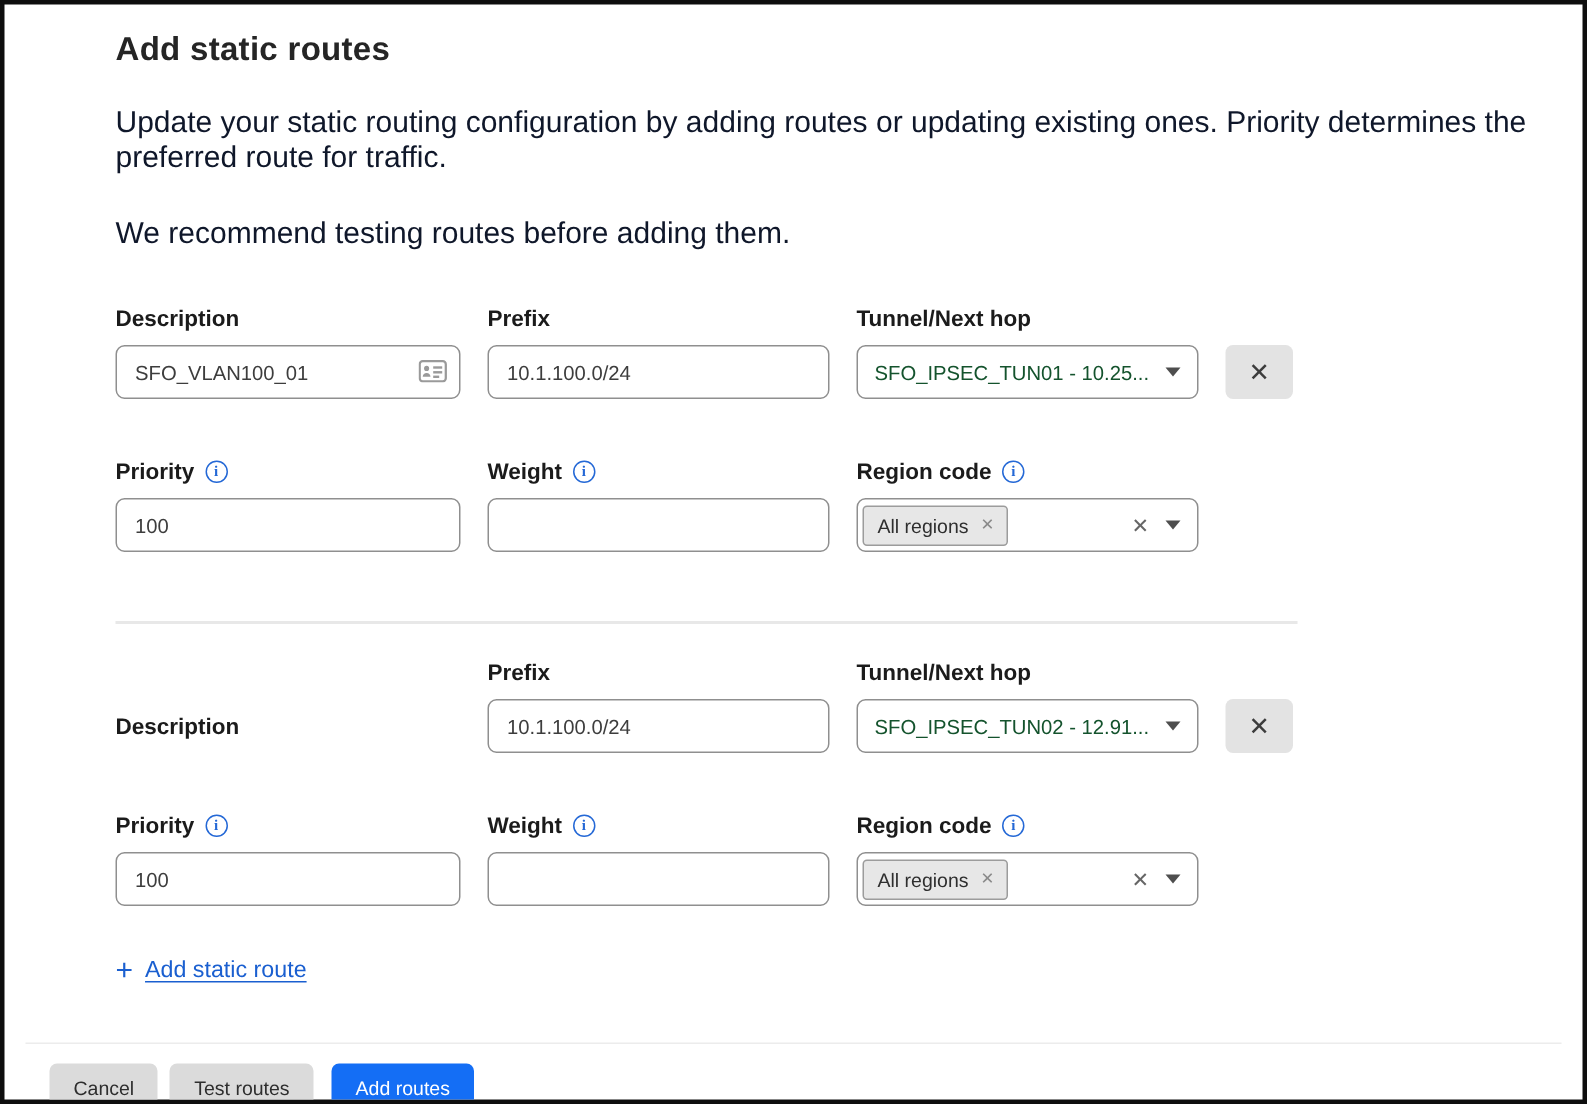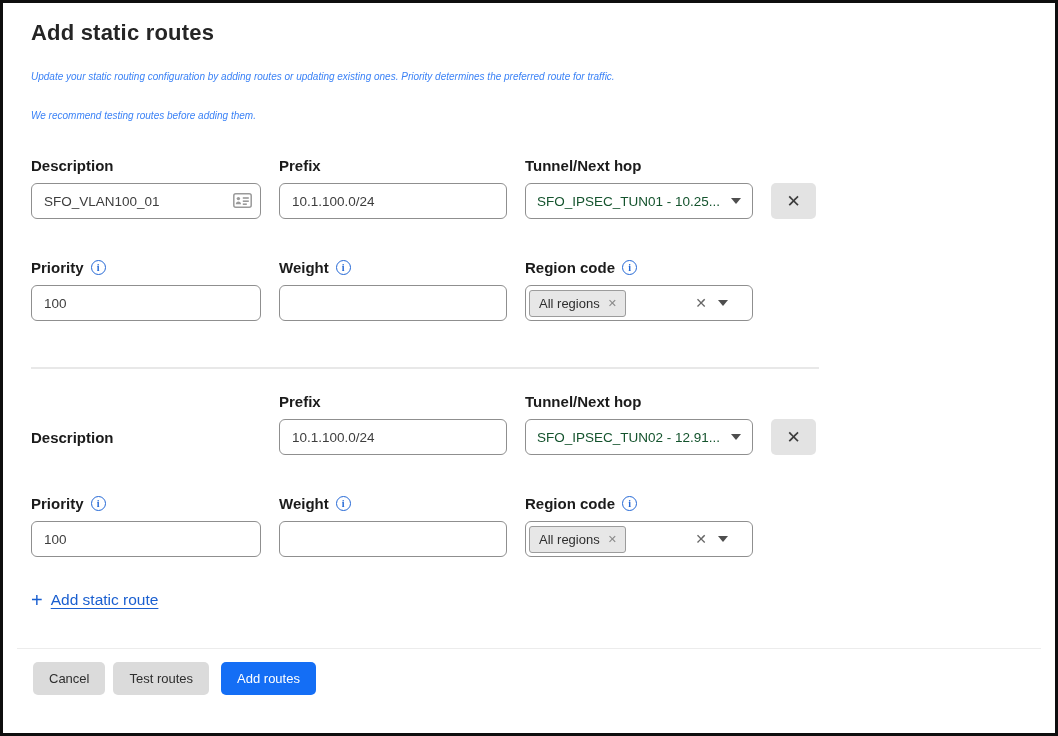--- a/index.html
+++ b/index.html
@@ -1,21 +1,21 @@
 <!DOCTYPE html>
 <html><head>
 <meta charset="utf-8">
 <style>
   * { margin:0; padding:0; box-sizing:border-box; }
   html,body { width:1058px; height:736px; background:#fff; font-family:"Liberation Sans", sans-serif; }
   .frame { position:relative; width:1058px; height:736px; border:3px solid #0e0e0e; background:#fff; overflow:hidden; }
-  .content { padding:17px 28px 0 28px; }
+  .content { padding:17px 28px 0 28px;margin-left:46px; }
 
   .page-title { font-size:22px; font-weight:700; color:#252525; letter-spacing:.2px; }
-  .intro { margin-top:25px; font-size:10px; color:#3b82f6;font-style:italic; }
+  .intro { margin-top:25px; font-size:20px; color:#0f172a; }
   .intro2 { margin-top:28px; }
 
   .route-group { margin-top:36px; width:788px; }
   .field-row { display:flex; gap:18px; align-items:flex-end; }
   .field-row + .field-row { margin-top:40px; }
   .field { display:flex; flex-direction:column; }
   .w1 { width:230px; } .w2 { width:228px; } .w3 { width:228px; }
 
   .label { display:flex; align-items:center; gap:7px; font-size:15px; font-weight:700; color:#1b1b1b; margin-bottom:9px; }
   .info-icon { display:inline-flex; align-items:center; justify-content:center;
@@ -28,21 +28,21 @@
     font-family:"Liberation Sans", sans-serif; }
   .autofill-icon { position:absolute; right:9px; top:10px; cursor:pointer; }
 
   .select-box { width:100%; height:36px; border:1px solid #8f8f8f; border-radius:6px;
     display:flex; align-items:center; padding:0 11px; background:#fff; cursor:pointer; }
   .select-text { font-size:13.5px; color:#14532d; white-space:nowrap; overflow:hidden;
     text-overflow:ellipsis; flex:1; }
   .caret-down { width:0; height:0; border-left:5px solid transparent; border-right:5px solid transparent;
     border-top:6px solid #4e4e4e; margin-left:8px; flex:none; }
 
-  .multi-select { padding:0 24px 0 3px;align-items:center; }
+  .multi-select { padding:0 11px 0 3px;align-items:center; }
   .chip { display:inline-flex; align-items:center; gap:8px; background:#e7e7e7;
     border:1px solid #9c9c9c; border-radius:3px; padding:5px 8px 5px 9px;
     font-size:13px; color:#2e2e2e; white-space:nowrap; }
   .chip-x { color:#8a8a8a; font-size:11px; line-height:1; cursor:pointer; }
   .clear-x { margin-left:auto; color:#666; font-size:14px; line-height:1; cursor:pointer; padding-right:3px; }
 
   .remove-btn { width:45px; height:36px; background:#e3e3e3; border:none; border-radius:5px;
     display:flex; align-items:center; justify-content:center; font-size:17px; color:#3c3c3c;
     cursor:pointer; flex:none; font-family:"Liberation Sans", sans-serif; }
 

